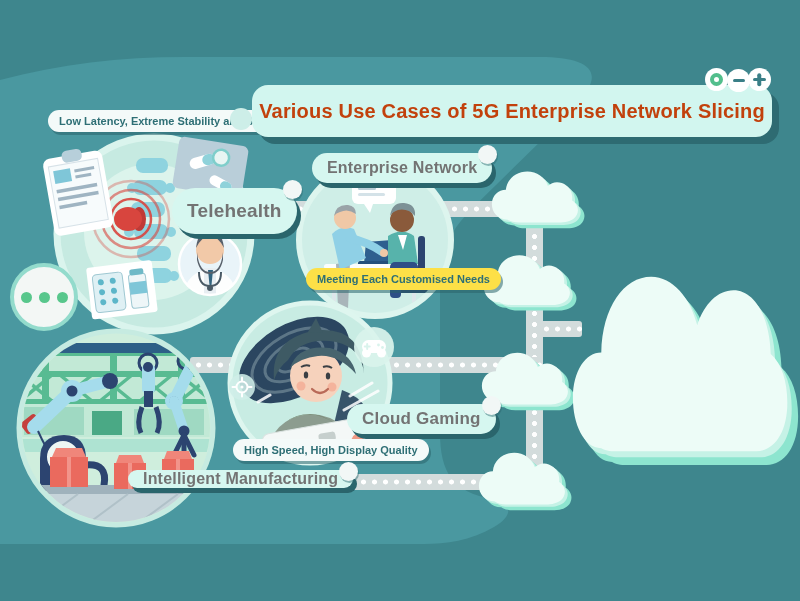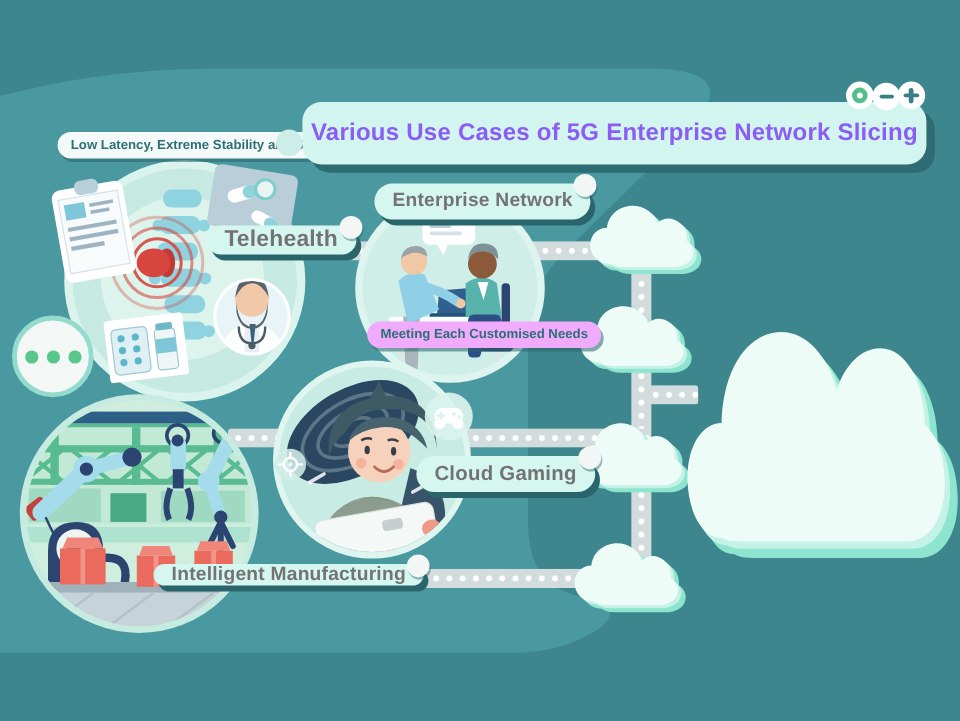--- a/index.html
+++ b/index.html
@@ -29,26 +29,26 @@
     background:#D6F7F0;color:#737373;font-weight:700;border-radius:999px;
     padding:0 15px;box-shadow:4px 5px 0 #2A656C;letter-spacing:.2px;
   }
   .cdot{position:absolute;right:-5px;top:-8px;width:19px;height:19px;
     background:#F2F7F6;border-radius:50%;box-shadow:1px 2px 0 rgba(42,101,108,.45);}
   .label-desc{
     position:absolute;display:flex;align-items:center;white-space:nowrap;height:22px;
     background:#F4FAF9;color:#2E6F75;font-size:11px;font-weight:700;border-radius:999px;
     padding:0 11px;box-shadow:2px 3px 0 rgba(42,101,108,.55);
   }
-  .label-desc.mint{background:#f0abfc;}
+  .label-desc.mint{background:#fde047;}
   
   .banner{
     position:absolute;left:252px;top:85px;width:520px;height:52px;
     background:#D2F6EF;border-radius:16px;display:flex;align-items:center;justify-content:center;
-    color:#8b5cf6;font-size:20px;font-weight:700;box-shadow:7px 7px 0 #2E6B72;letter-spacing:.2px;
+    color:#c2410c;font-size:20px;font-weight:700;box-shadow:7px 7px 0 #2E6B72;letter-spacing:.2px;
   }
   .banner-accent{position:absolute;left:230px;top:108px;width:22px;height:22px;border-radius:50%;background:#CDEEE8;}
   
   .ctl{position:absolute;width:23px;height:23px;border-radius:50%;background:#fff;
     display:flex;align-items:center;justify-content:center;cursor:pointer;}
   .ctl .ring{width:13px;height:13px;border-radius:50%;border:4px solid #52BE8C;background:#fff;box-sizing:border-box;}
   .ctl .bar{width:12px;height:3.5px;background:#3A7F87;border-radius:2px;}
   .ctl .plusw{position:relative;width:13px;height:13px;}
   .ctl .plusw i{position:absolute;left:0;top:4.75px;width:13px;height:3.5px;background:#3A7F87;border-radius:2px;}
   .ctl .plusw i:last-child{transform:rotate(90deg);}
@@ -391,30 +391,33 @@
     <path class="cl-mid" transform="translate(4.5,4)" d="M34,120 C16,120 5,104 5,87 C5,69 18,57 34,57 C35,27 57,7 85,7 C107,7 125,21 132,39 C139,25 153,16 169,16 C191,16 206,34 207,58 C218,64 224,76 224,90 C224,110 210,122 192,122 L52,122 C45,122 39,122 34,120 Z"></path>
     <path class="cl-face" d="M34,120 C16,120 5,104 5,87 C5,69 18,57 34,57 C35,27 57,7 85,7 C107,7 125,21 132,39 C139,25 153,16 169,16 C191,16 206,34 207,58 C218,64 224,76 224,90 C224,110 210,122 192,122 L52,122 C45,122 39,122 34,120 Z"></path>
   </svg>
 
   <div class="label-desc" style="left:48px;top:110px">
     <span>Low Latency, Extreme Stability and Security</span>
     </div>
   <div class="label-desc mint" style="left:306px;top:268px">
     <span>Meeting Each Customised Needs</span>
     </div>
-
-  <div class="label-main" style="left:172px;top:188px;height:24px;font-size:19px">
+  <div class="label-desc" style="left:233px;top:439px">
+    <span>High Speed, High Display Quality</span>
+    </div>
+
+  <div class="label-main" style="left:172px;top:188px;height:46px;font-size:19px">
     <span>Telehealth</span>
       <i class="cdot"></i>
     </div>
   <div class="label-main" style="left:312px;top:153px;height:30px;font-size:16px">
     <span>Enterprise Network</span>
       <i class="cdot"></i>
     </div>
-  <div class="label-main" style="left:347px;top:380px;height:30px;font-size:17px">
+  <div class="label-main" style="left:347px;top:404px;height:30px;font-size:17px">
     <span>Cloud Gaming</span>
       <i class="cdot"></i>
     </div>
   <div class="label-main" style="left:128px;top:470px;height:18px;font-size:16px">
     <span>Intelligent Manufacturing</span>
       <i class="cdot"></i>
     </div>
 
   <div class="banner-accent"></div>
   <div class="banner">

